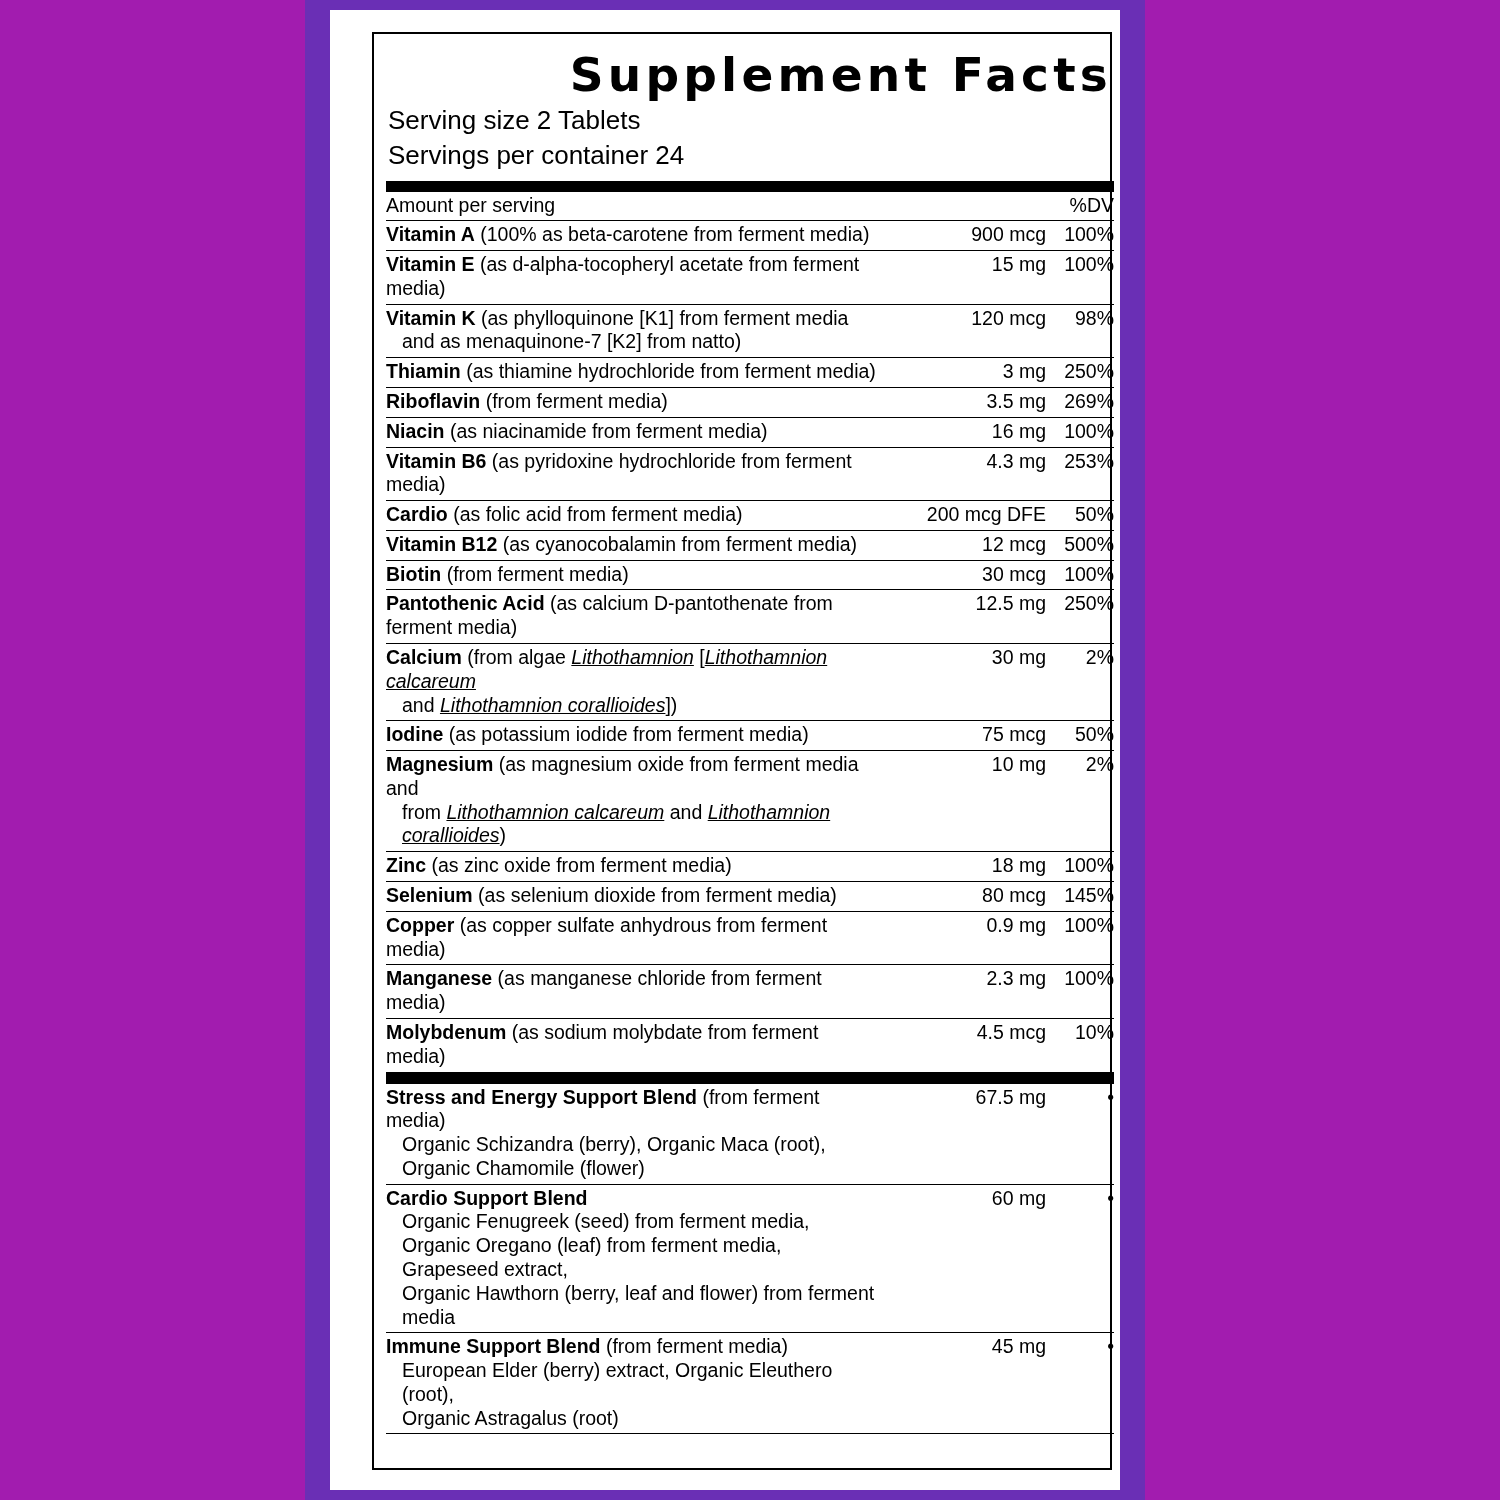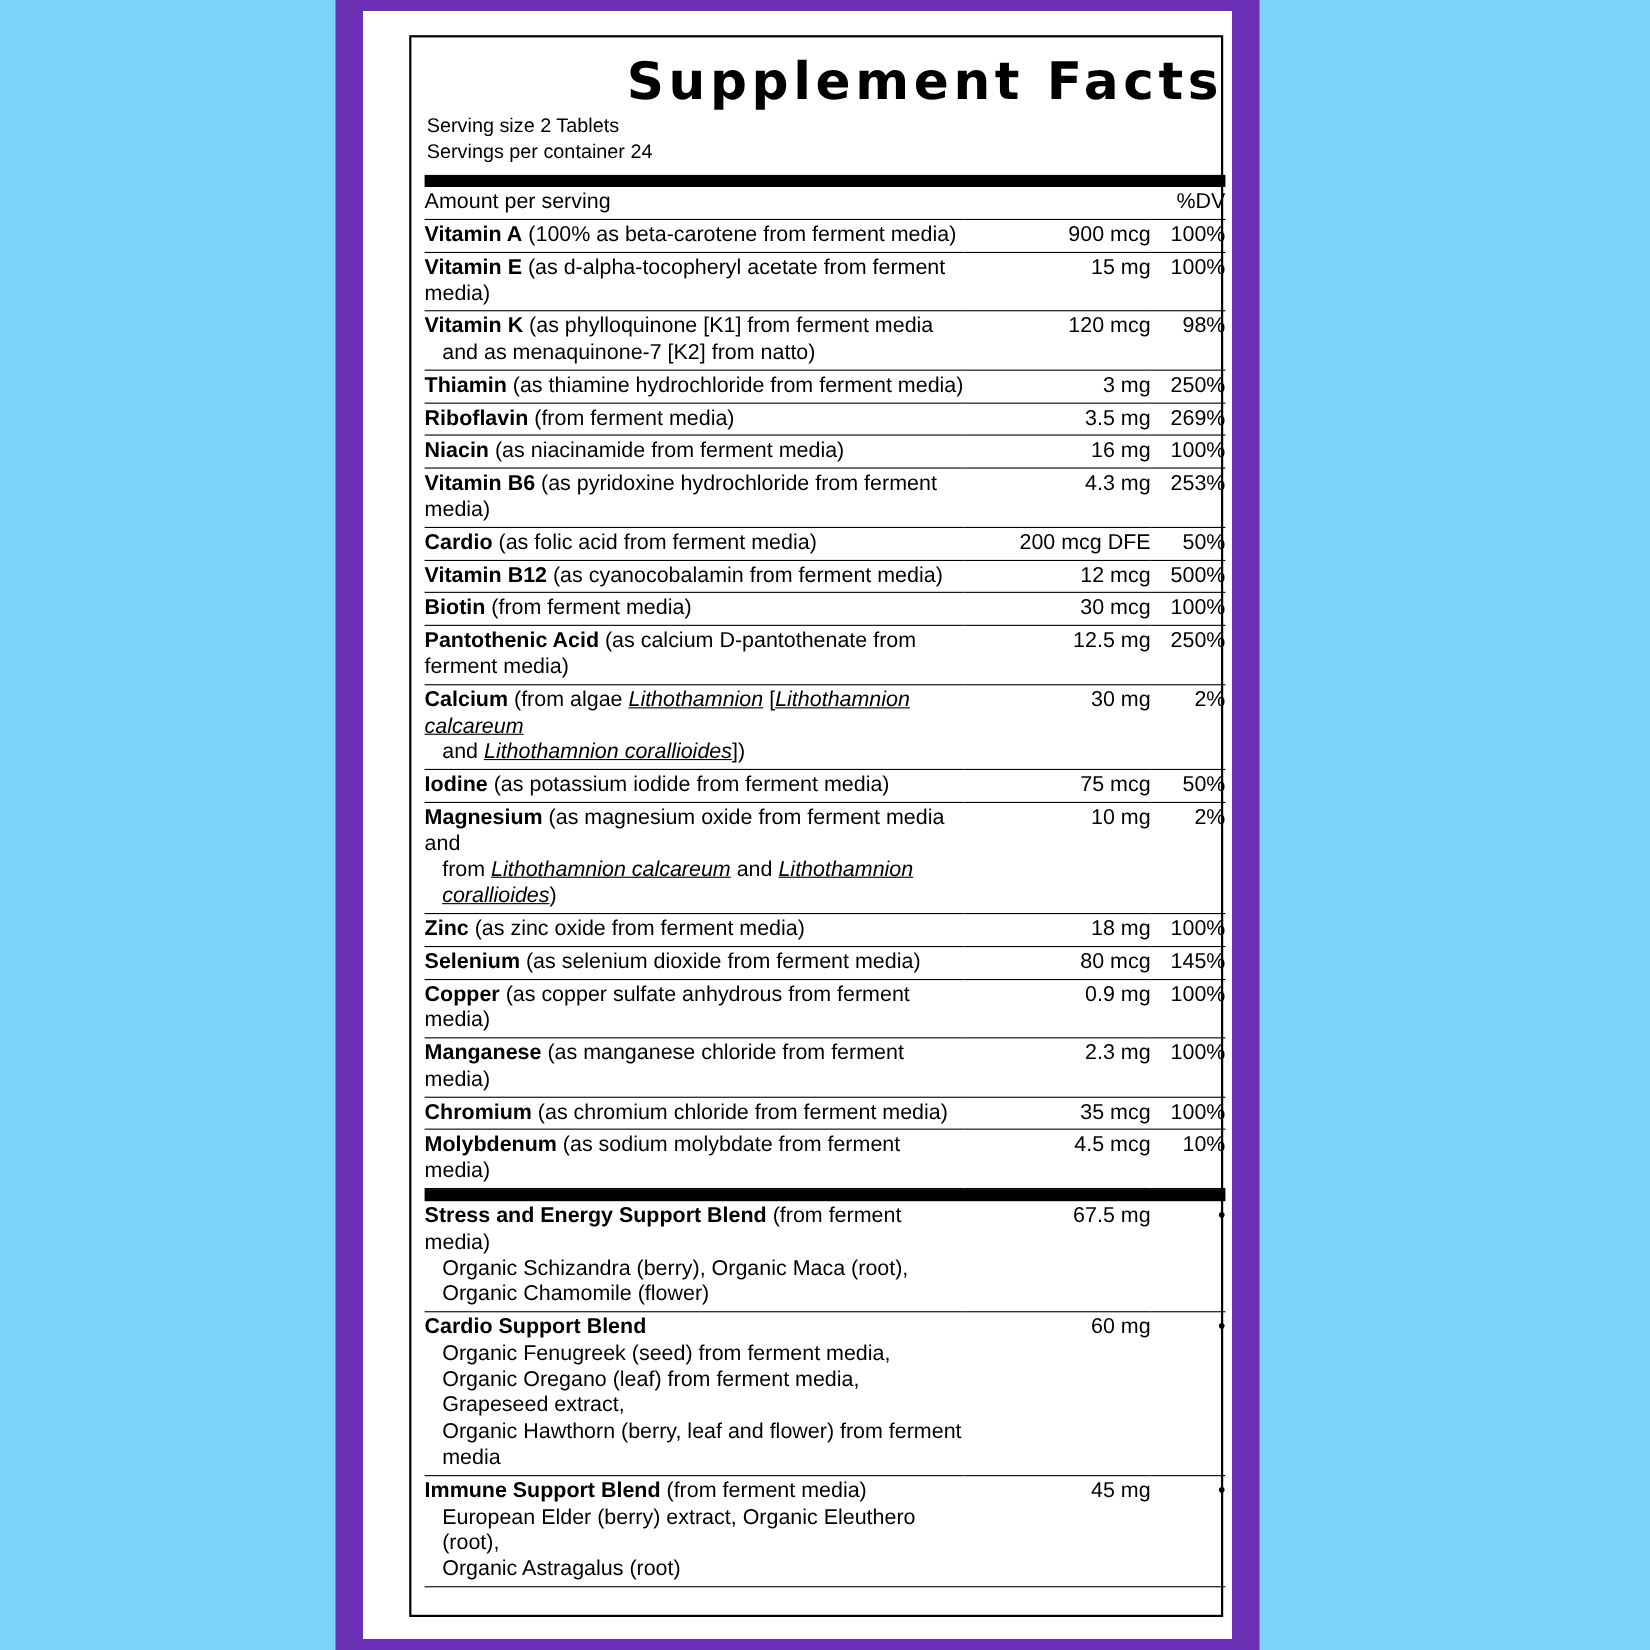--- a/index.html
+++ b/index.html
@@ -10,21 +10,21 @@
   body {
     width: 1500px;
     height: 1500px;
     font-family: "Liberation Sans", sans-serif;
     overflow: hidden;
   }
   #page {
     position: relative;
     width: 1500px;
     height: 1500px;
-    background: #7dd3fc;
+    background: #a21caf;
   }
   
   .purple-band {
     position: absolute;
     left: 305px;
     top: 0px;
     width: 840px;
     height: 1500px;
     background: #6a2fb5;
   }
@@ -60,21 +60,21 @@
     font-weight: bold;
     font-size: 47px;
     letter-spacing: 4.2px;
     text-align: right;
     padding-right: 2px;
     line-height: 1.05;
     margin: 0 0 4px 0;
     white-space: nowrap;
   }
   .serving-line {
-    font-size: 18px;
+    font-size: 26px;
     line-height: 1.33;
     padding-left: 2px;
   }
   .rule-thick {
     height: 11px;
     background: #000;
     margin-top: 8px;
   }
   .rule-thick2 {
     height: 11px;
@@ -238,25 +238,20 @@
             <td class="name"><span class="bold">Copper</span> (as copper sulfate anhydrous from ferment media)</td>
             <td class="amount">0.9 mg</td>
             <td class="dv">100%</td>
           </tr>
           <tr>
             <td class="name"><span class="bold">Manganese</span> (as manganese chloride from ferment media)</td>
             <td class="amount">2.3 mg</td>
             <td class="dv">100%</td>
           </tr>
           <tr>
-            <td class="name"><span class="bold">Chromium</span> (as chromium chloride from ferment media)</td>
-            <td class="amount">35 mcg</td>
-            <td class="dv">100%</td>
-          </tr>
-          <tr>
             <td class="name"><span class="bold">Molybdenum</span> (as sodium molybdate from ferment media)</td>
             <td class="amount">4.5 mcg</td>
             <td class="dv">10%</td>
           </tr>
         </tbody>
     </table>
 
     <div class="rule-thick2"></div>
 
     <table class="facts">

